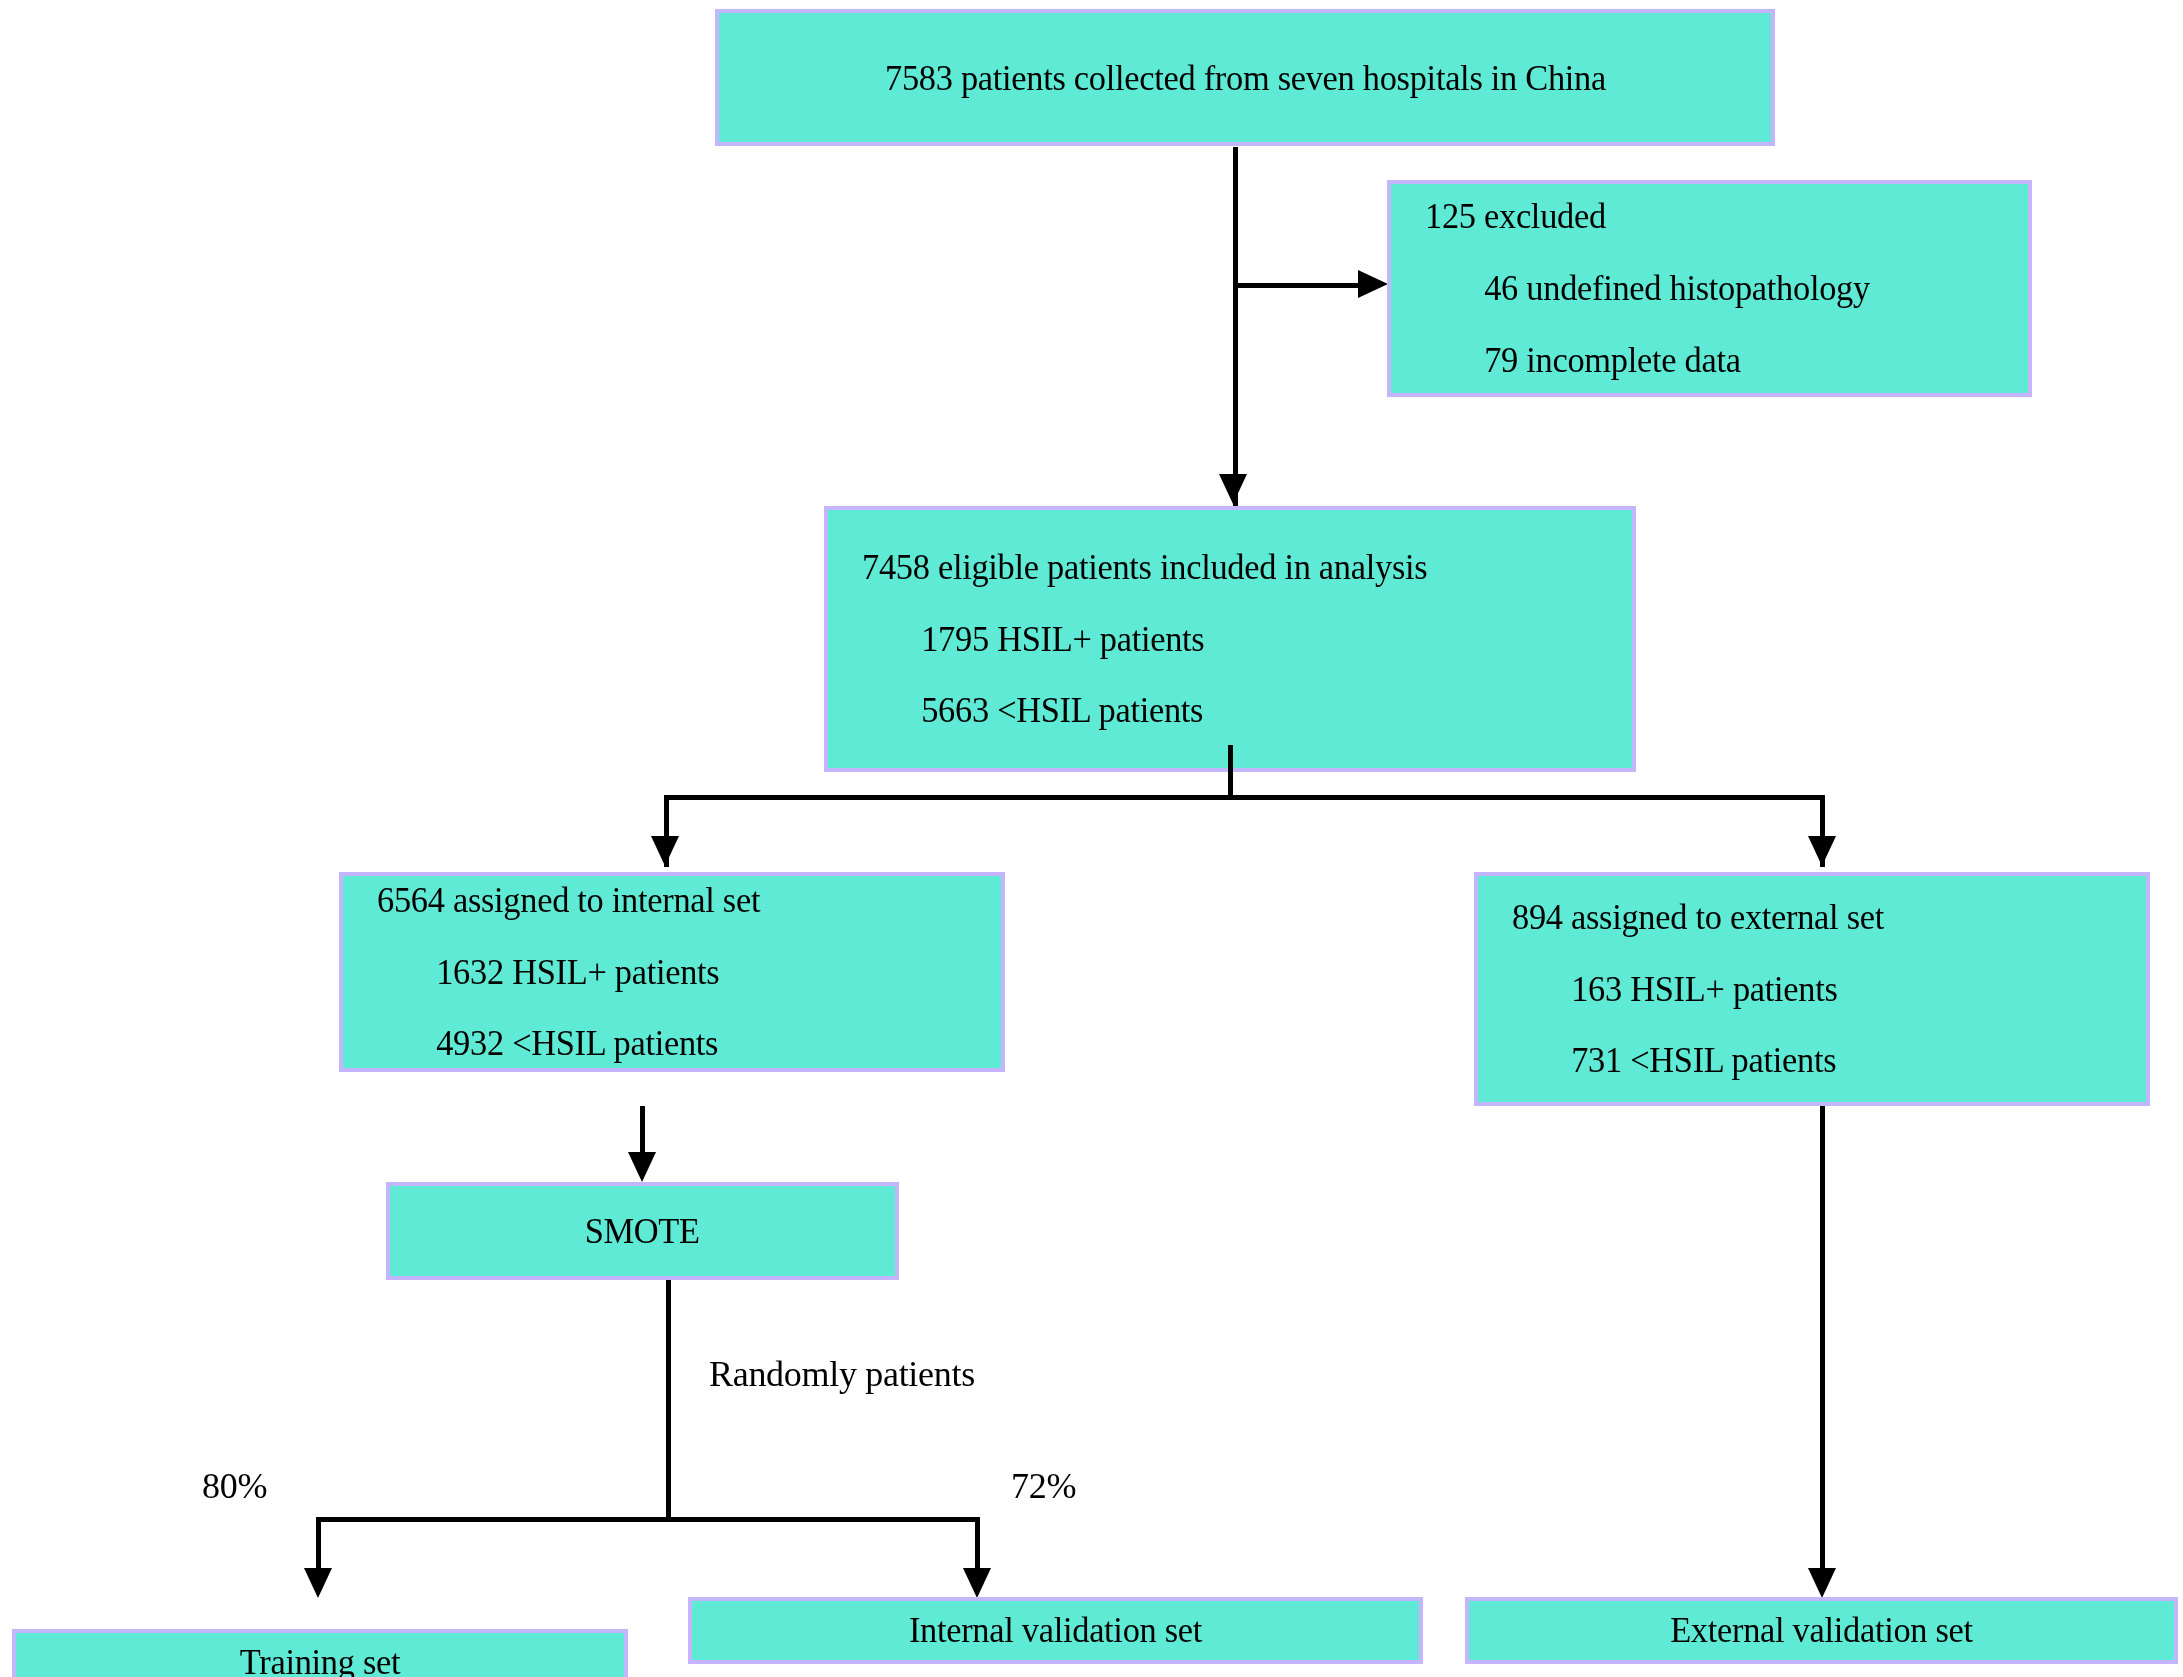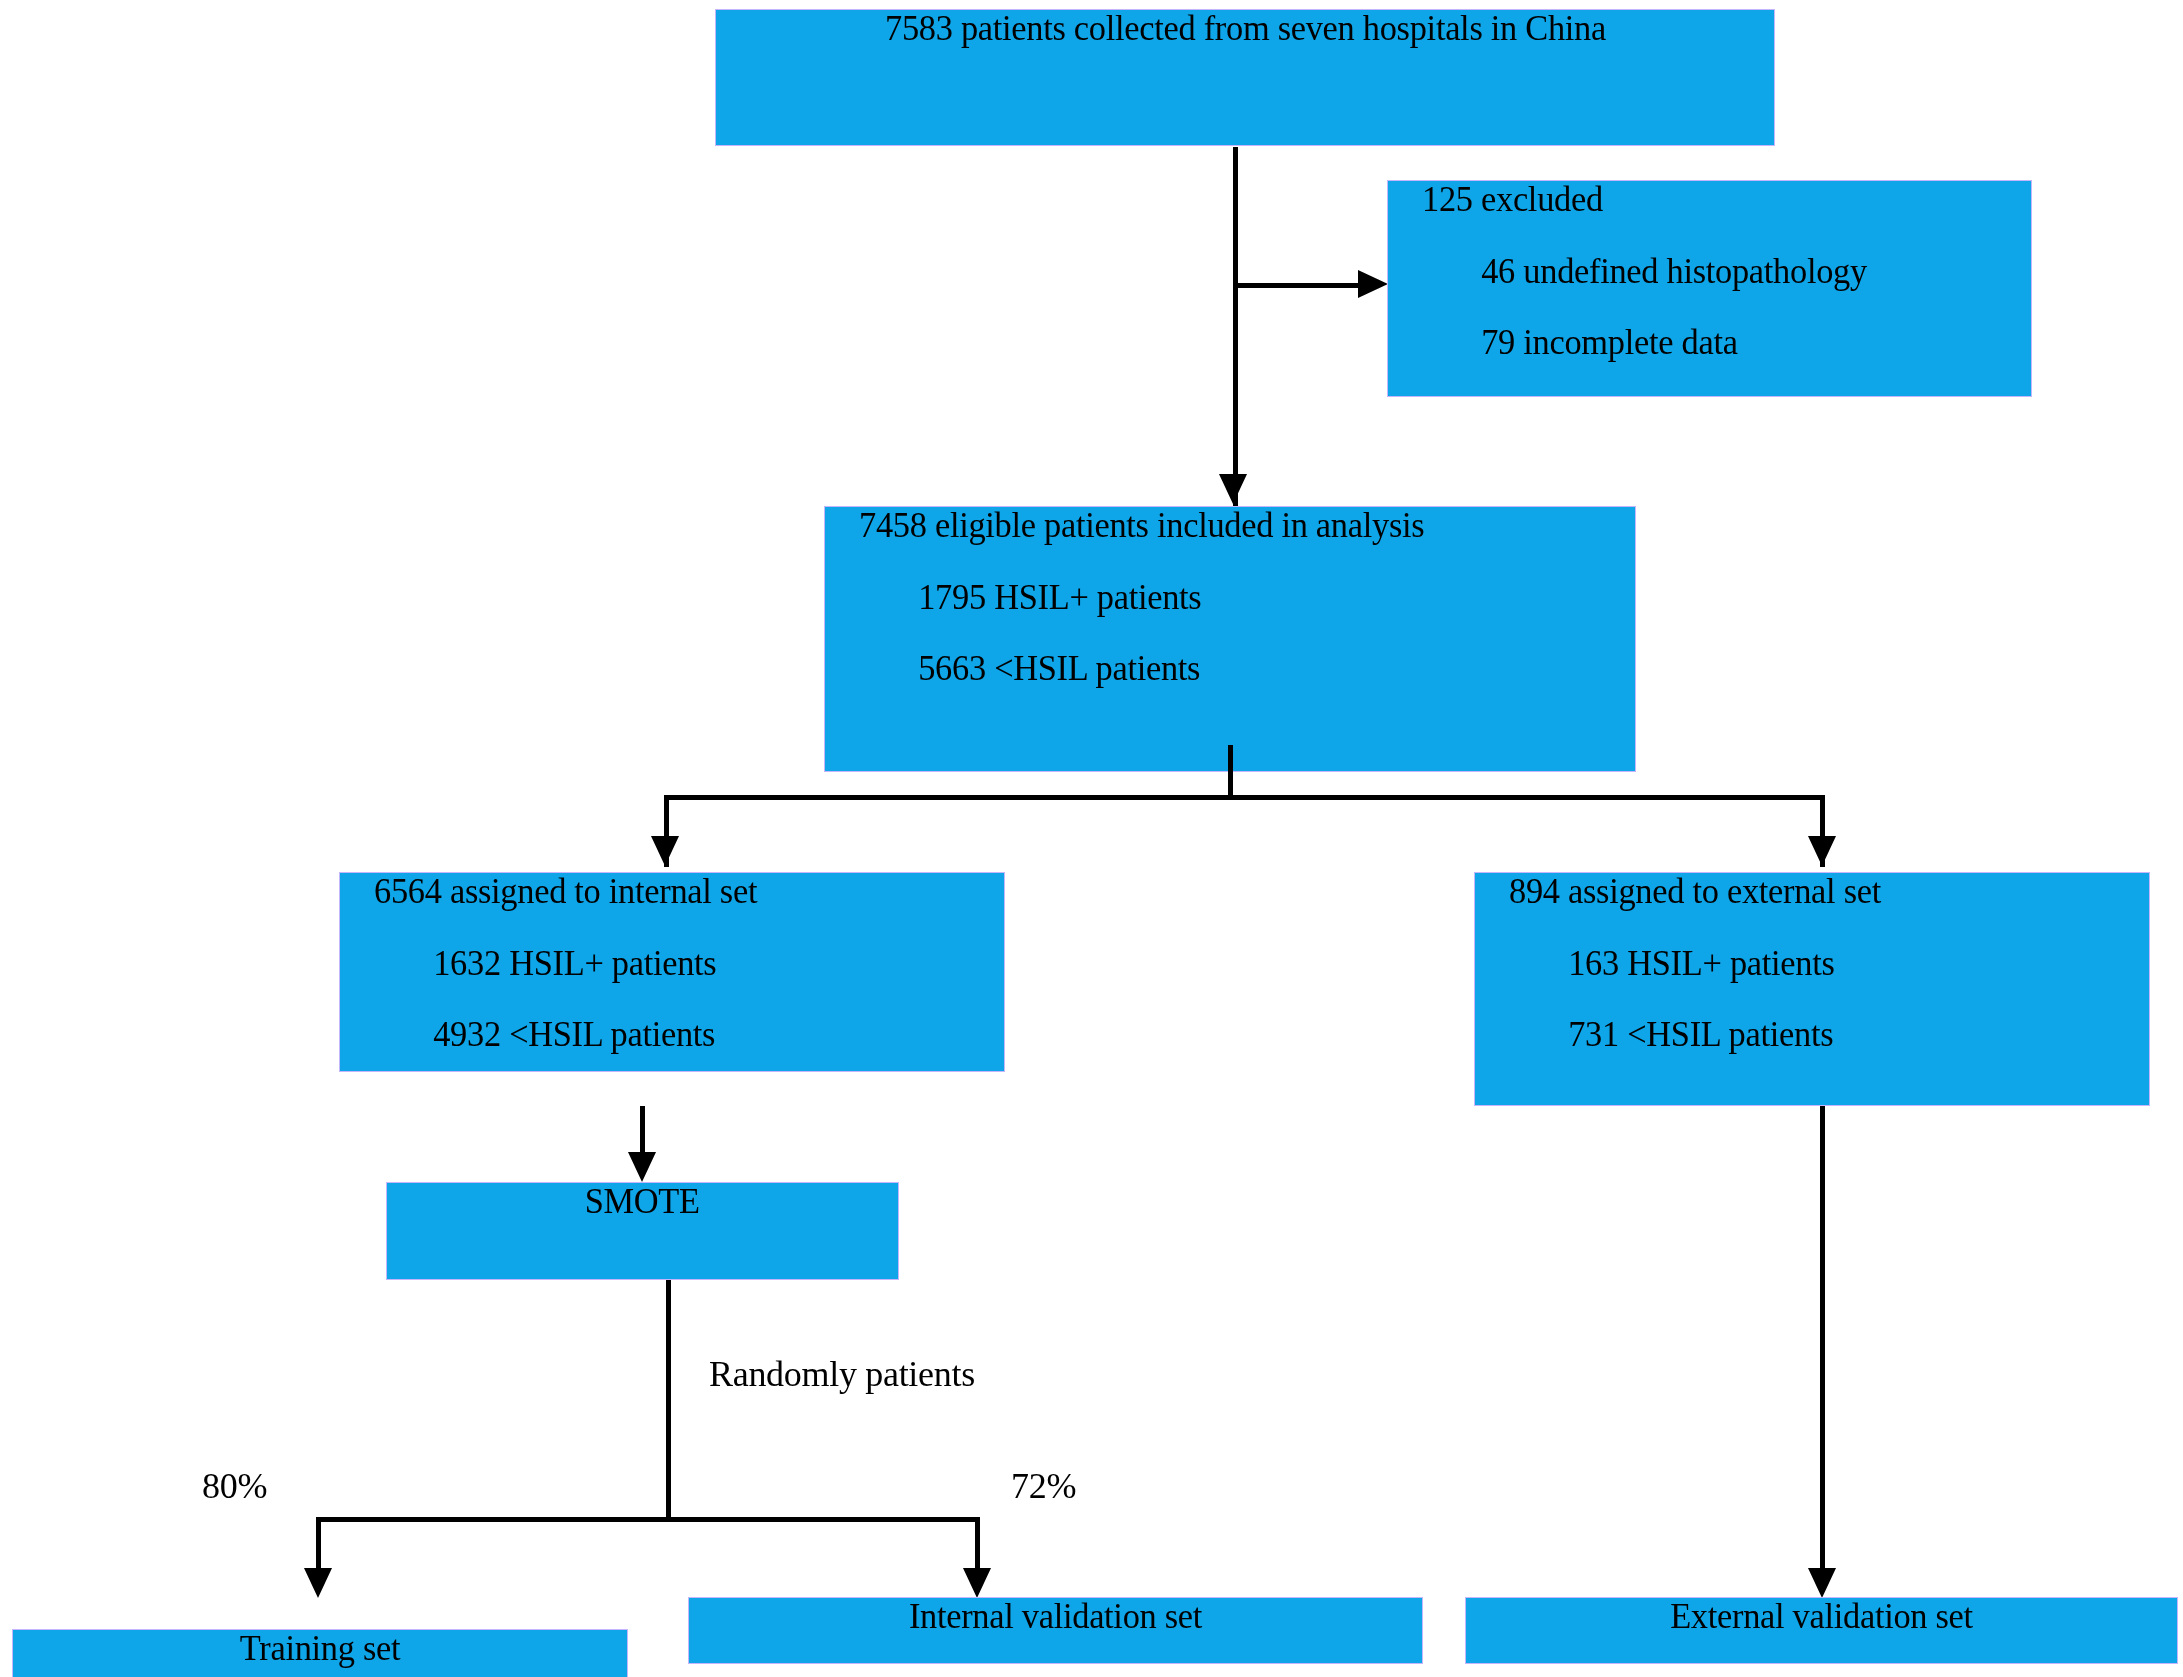--- a/index.html
+++ b/index.html
@@ -14,25 +14,25 @@
   #canvas {
     position: relative;
     width: 2183px;
     height: 1677px;
     background: #ffffff;
     overflow: hidden;
   }
   .node {
     position: absolute;
     box-sizing: border-box;
-    border: 1px solid #c4b5fd;
-    background: #0ea5e9;
+    border: 4px solid #c4b5fd;
+    background: #5eead4;
     display: flex;
     flex-direction: column;
-    justify-content: flex-start;
+    justify-content: center;
   }
   .node .line {
     font-size: 36px;
     line-height: 1.02;
     white-space: nowrap;
     letter-spacing: -0.3px;
     transform: scaleX(0.955);
     transform-origin: left center;
   }
   .node.centered {

